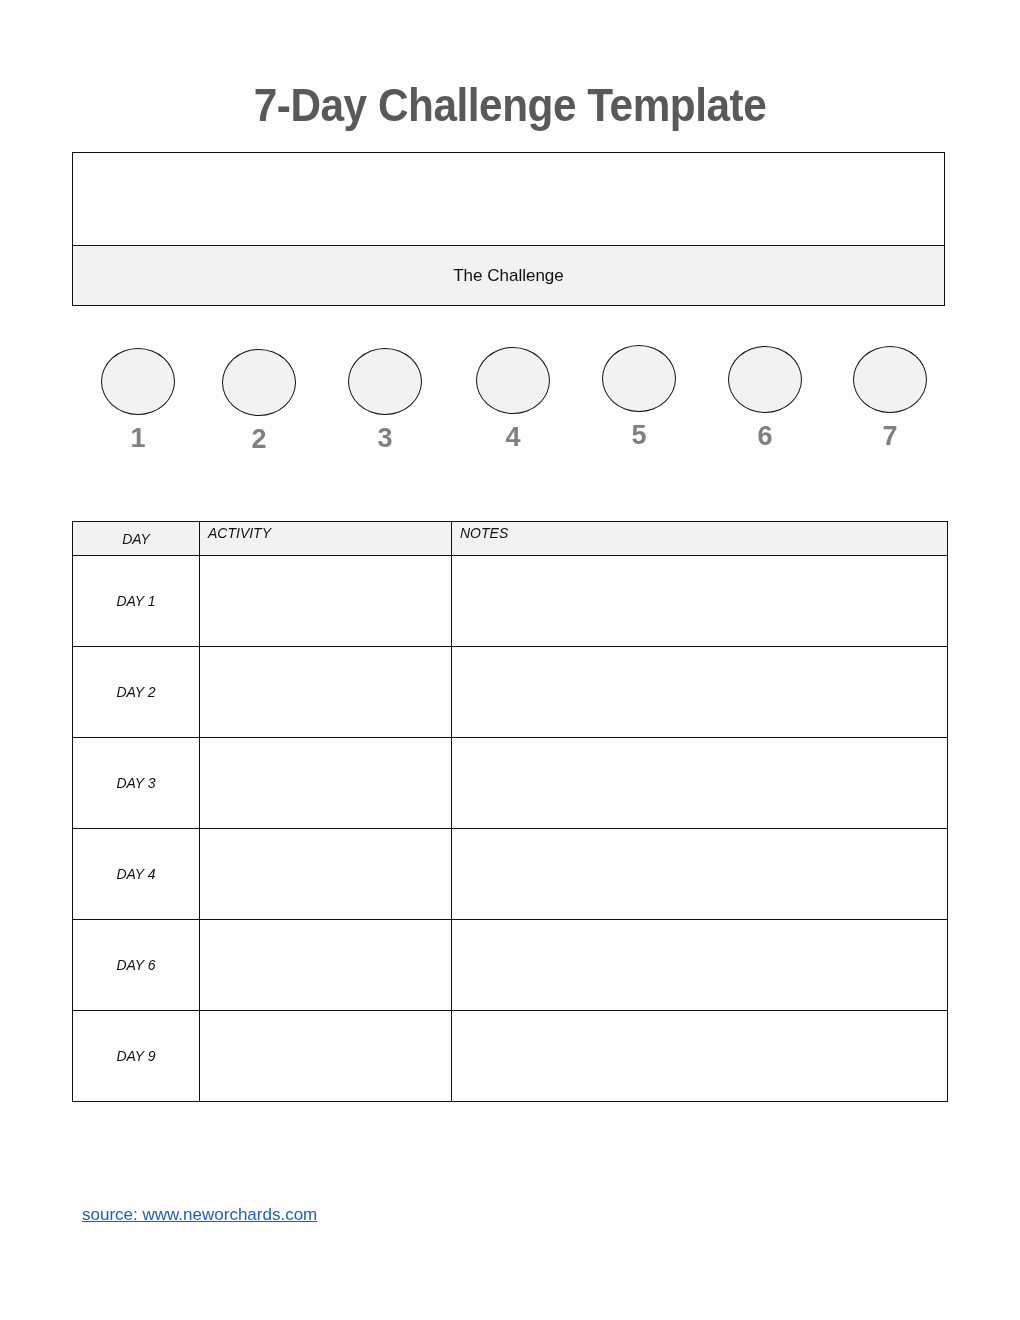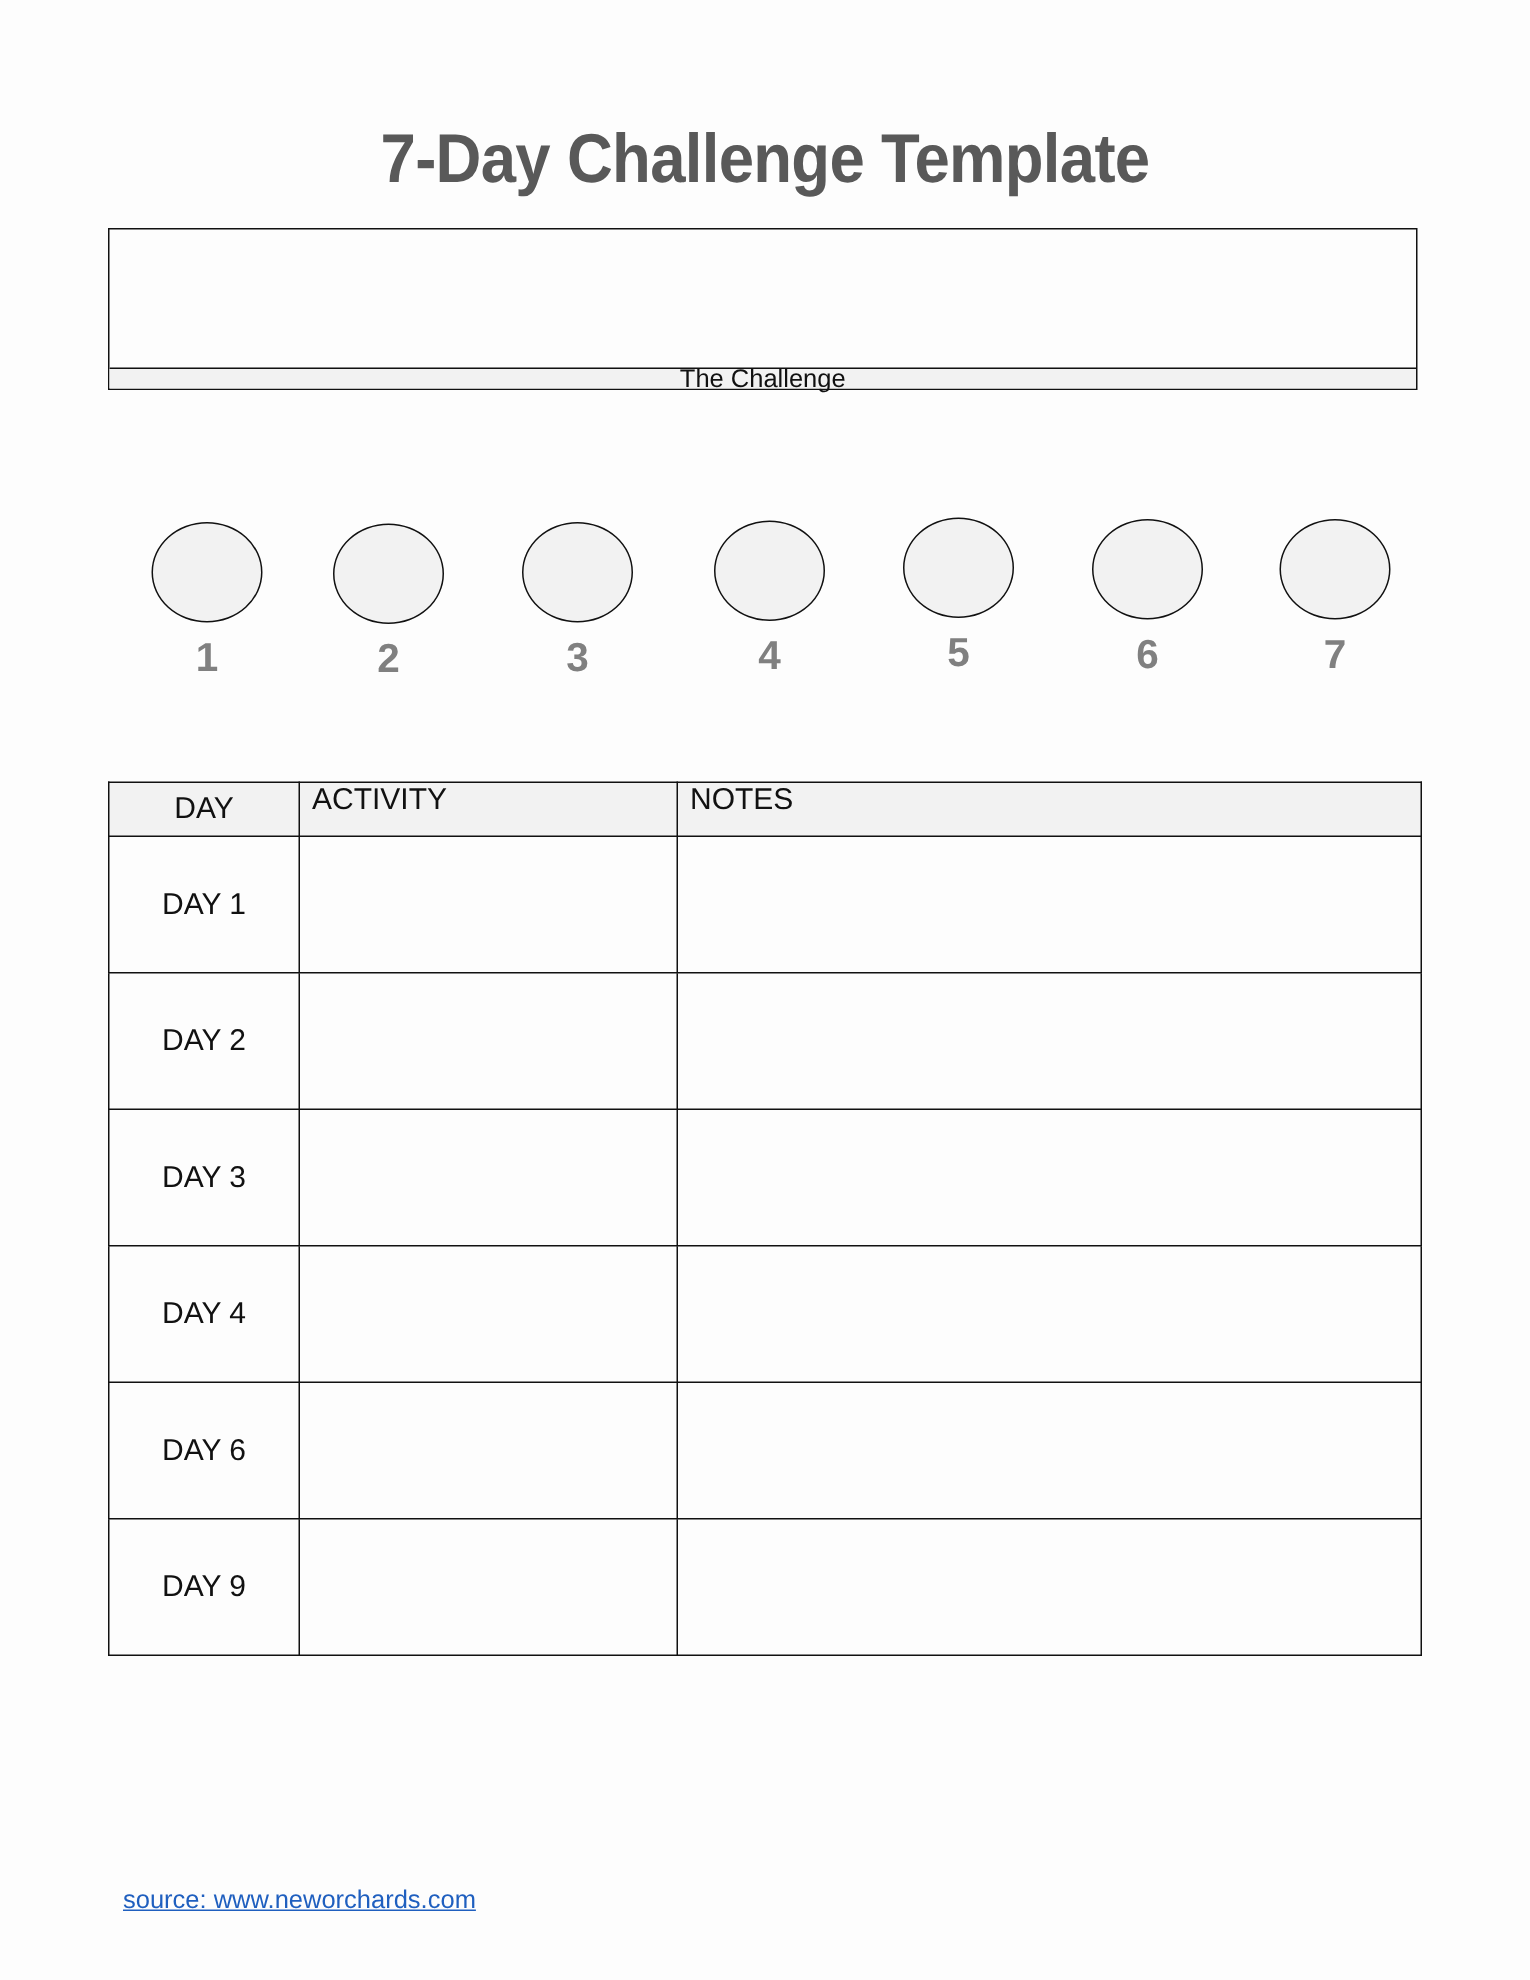--- a/index.html
+++ b/index.html
@@ -8,21 +8,21 @@
       font-family:"Liberation Sans", sans-serif; color:#111;
       overflow:hidden;
     }
     .title {
       position:absolute; left:0; top:78px; width:1020px; text-align:center;
       font-family:"Liberation Sans", sans-serif; font-weight:bold; font-size:46px;
       color:#595959; letter-spacing:-0.5px;
       transform:scaleX(0.92); transform-origin:center;
     }
     .challenge-box {
-      position:absolute; left:72px; top:152px; width:873px; height:108px;
+      position:absolute; left:72px; top:152px; width:873px; height:154px;
       border:1.5px solid #111; box-sizing:border-box; background:#fdfdfd;
     }
     .challenge-input { position:absolute; left:0; top:0; right:0; height:92px; }
     .challenge-label {
       position:absolute; left:0; right:0; top:92px; bottom:0;
       border-top:1.5px solid #111; background:#f2f2f2;
       display:flex; align-items:center; justify-content:center;
       font-size:17px; color:#111;
     }
     .tracker { position:absolute; left:0; top:340px; width:1020px; height:130px; }
@@ -31,30 +31,30 @@
       width:74px; height:67px; border-radius:50%; border:1.5px solid #111;
       background:#f2f2f2; margin:0 auto; box-sizing:border-box;
     }
     .circle-num {
       margin-top:8px; font-size:27px; font-weight:bold; color:#808080;
     }
     table.log {
       position:absolute; left:72px; top:521px; width:875px; border-collapse:collapse;
       table-layout:fixed;
     }
-    table.log th, table.log td { border:1.5px solid #111; font-size:20px; }
+    table.log th, table.log td { border:1.5px solid #111; font-size:14px;font-style:italic; }
     table.log th {
       background:#f2f2f2; height:34px; font-weight:normal; text-align:left;
       padding:0 0 12px 8px; box-sizing:border-box;
     }
     table.log th.day-col { text-align:center; padding:0; }
     table.log td { height:88px; background:#fdfdfd; }
     table.log td.day-cell { text-align:center; }
     .source {
-      position:absolute; left:82px; top:1257px; font-size:17px; color:#1f5fbf;
+      position:absolute; left:82px; top:1205px; font-size:17px; color:#1f5fbf;
       text-decoration:underline; cursor:pointer;
     }
   </style>
 </head>
 <body>
 
 <div class="title">7-Day Challenge Template</div>
 
 <div class="challenge-box">
   <div class="challenge-input"></div>

